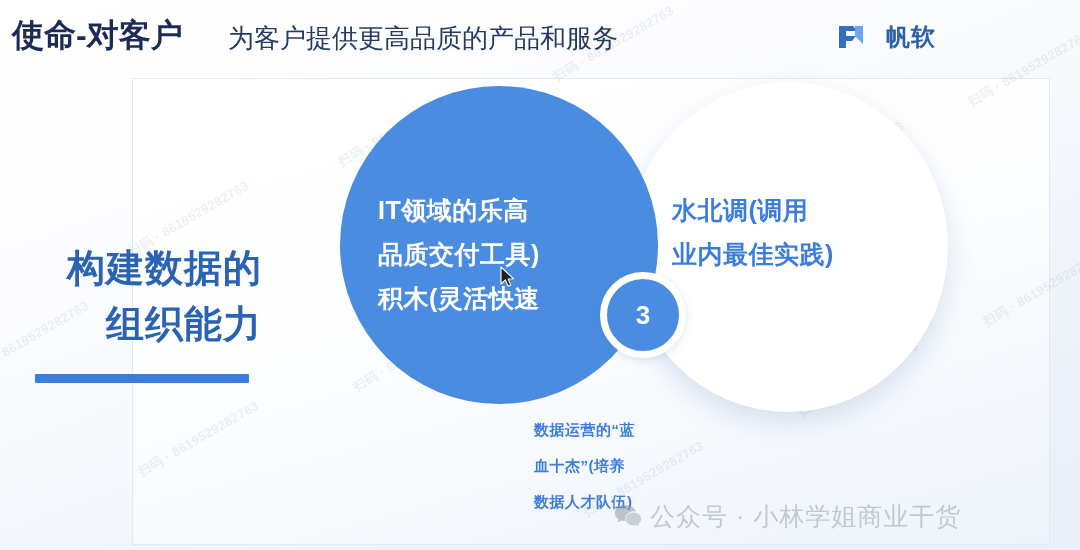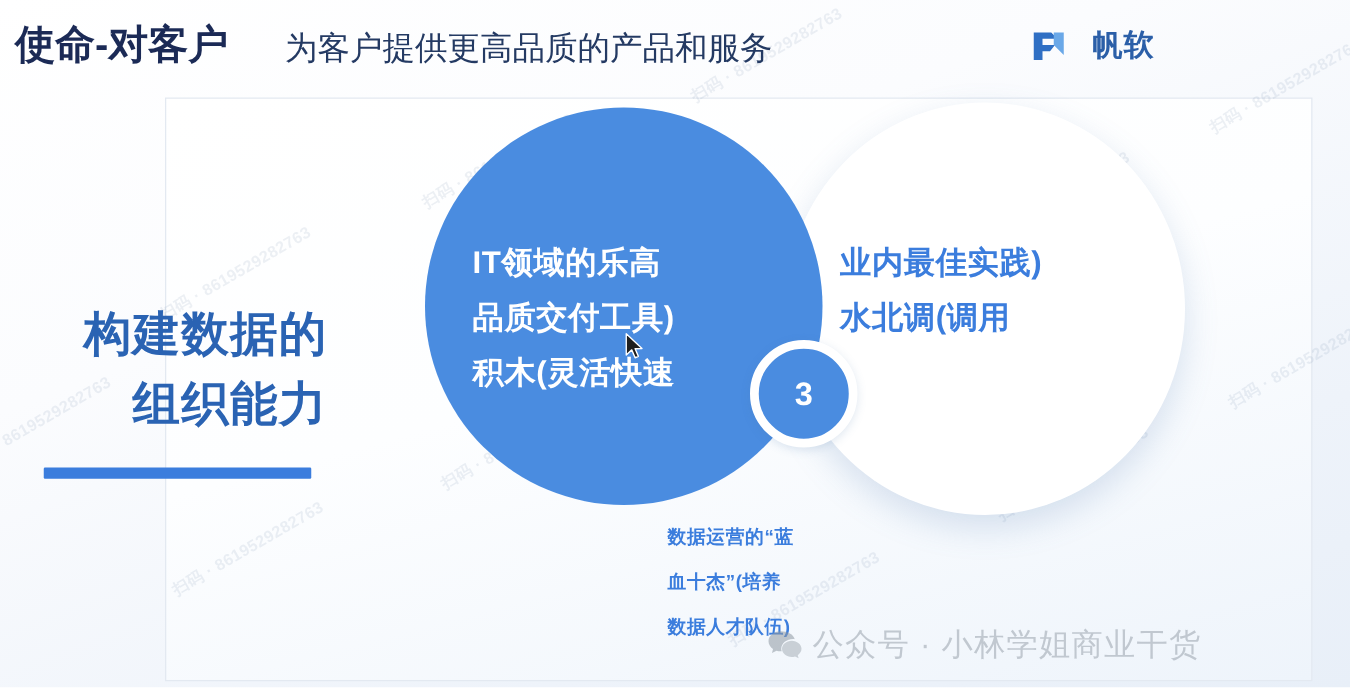--- a/index.html
+++ b/index.html
@@ -41,20 +41,21 @@
     font-family: "Liberation Sans", "DejaVu Sans", sans-serif;
   }
 
   
   .header {
     position: absolute;
     left: 0; top: 0;
     width: 940px;
     height: 78px;
     z-index: 10;
+    padding-left: 12px;
   }
   .title-main {
     position: absolute;
     left: 12px;
     top: 15px;
     font-size: 32px;
     font-weight: 700;
     color: #1b2a56;
     letter-spacing: 0px;
     line-height: 40px;
@@ -286,22 +287,22 @@
       <span class="l1">构建数据的</span>
       <span class="l2">组织能力</span>
     </div>
     <div class="left-underline"></div>
   </div>
 
   <div class="circle-white"></div>
   <div class="circle-blue"></div>
 
   <div class="circle-white-text">
+    <span class="line">水北调(调用</span>
     <span class="line">业内最佳实践)</span>
-    <span class="line">水北调(调用</span>
   </div>
 
   <div class="circle-blue-text">
     <span class="line">IT领域的乐高</span>
     <span class="line">品质交付工具)</span>
     <span class="line">积木(灵活快速</span>
   </div>
 
   <div class="badge">
     <span class="badge-num">3</span>

